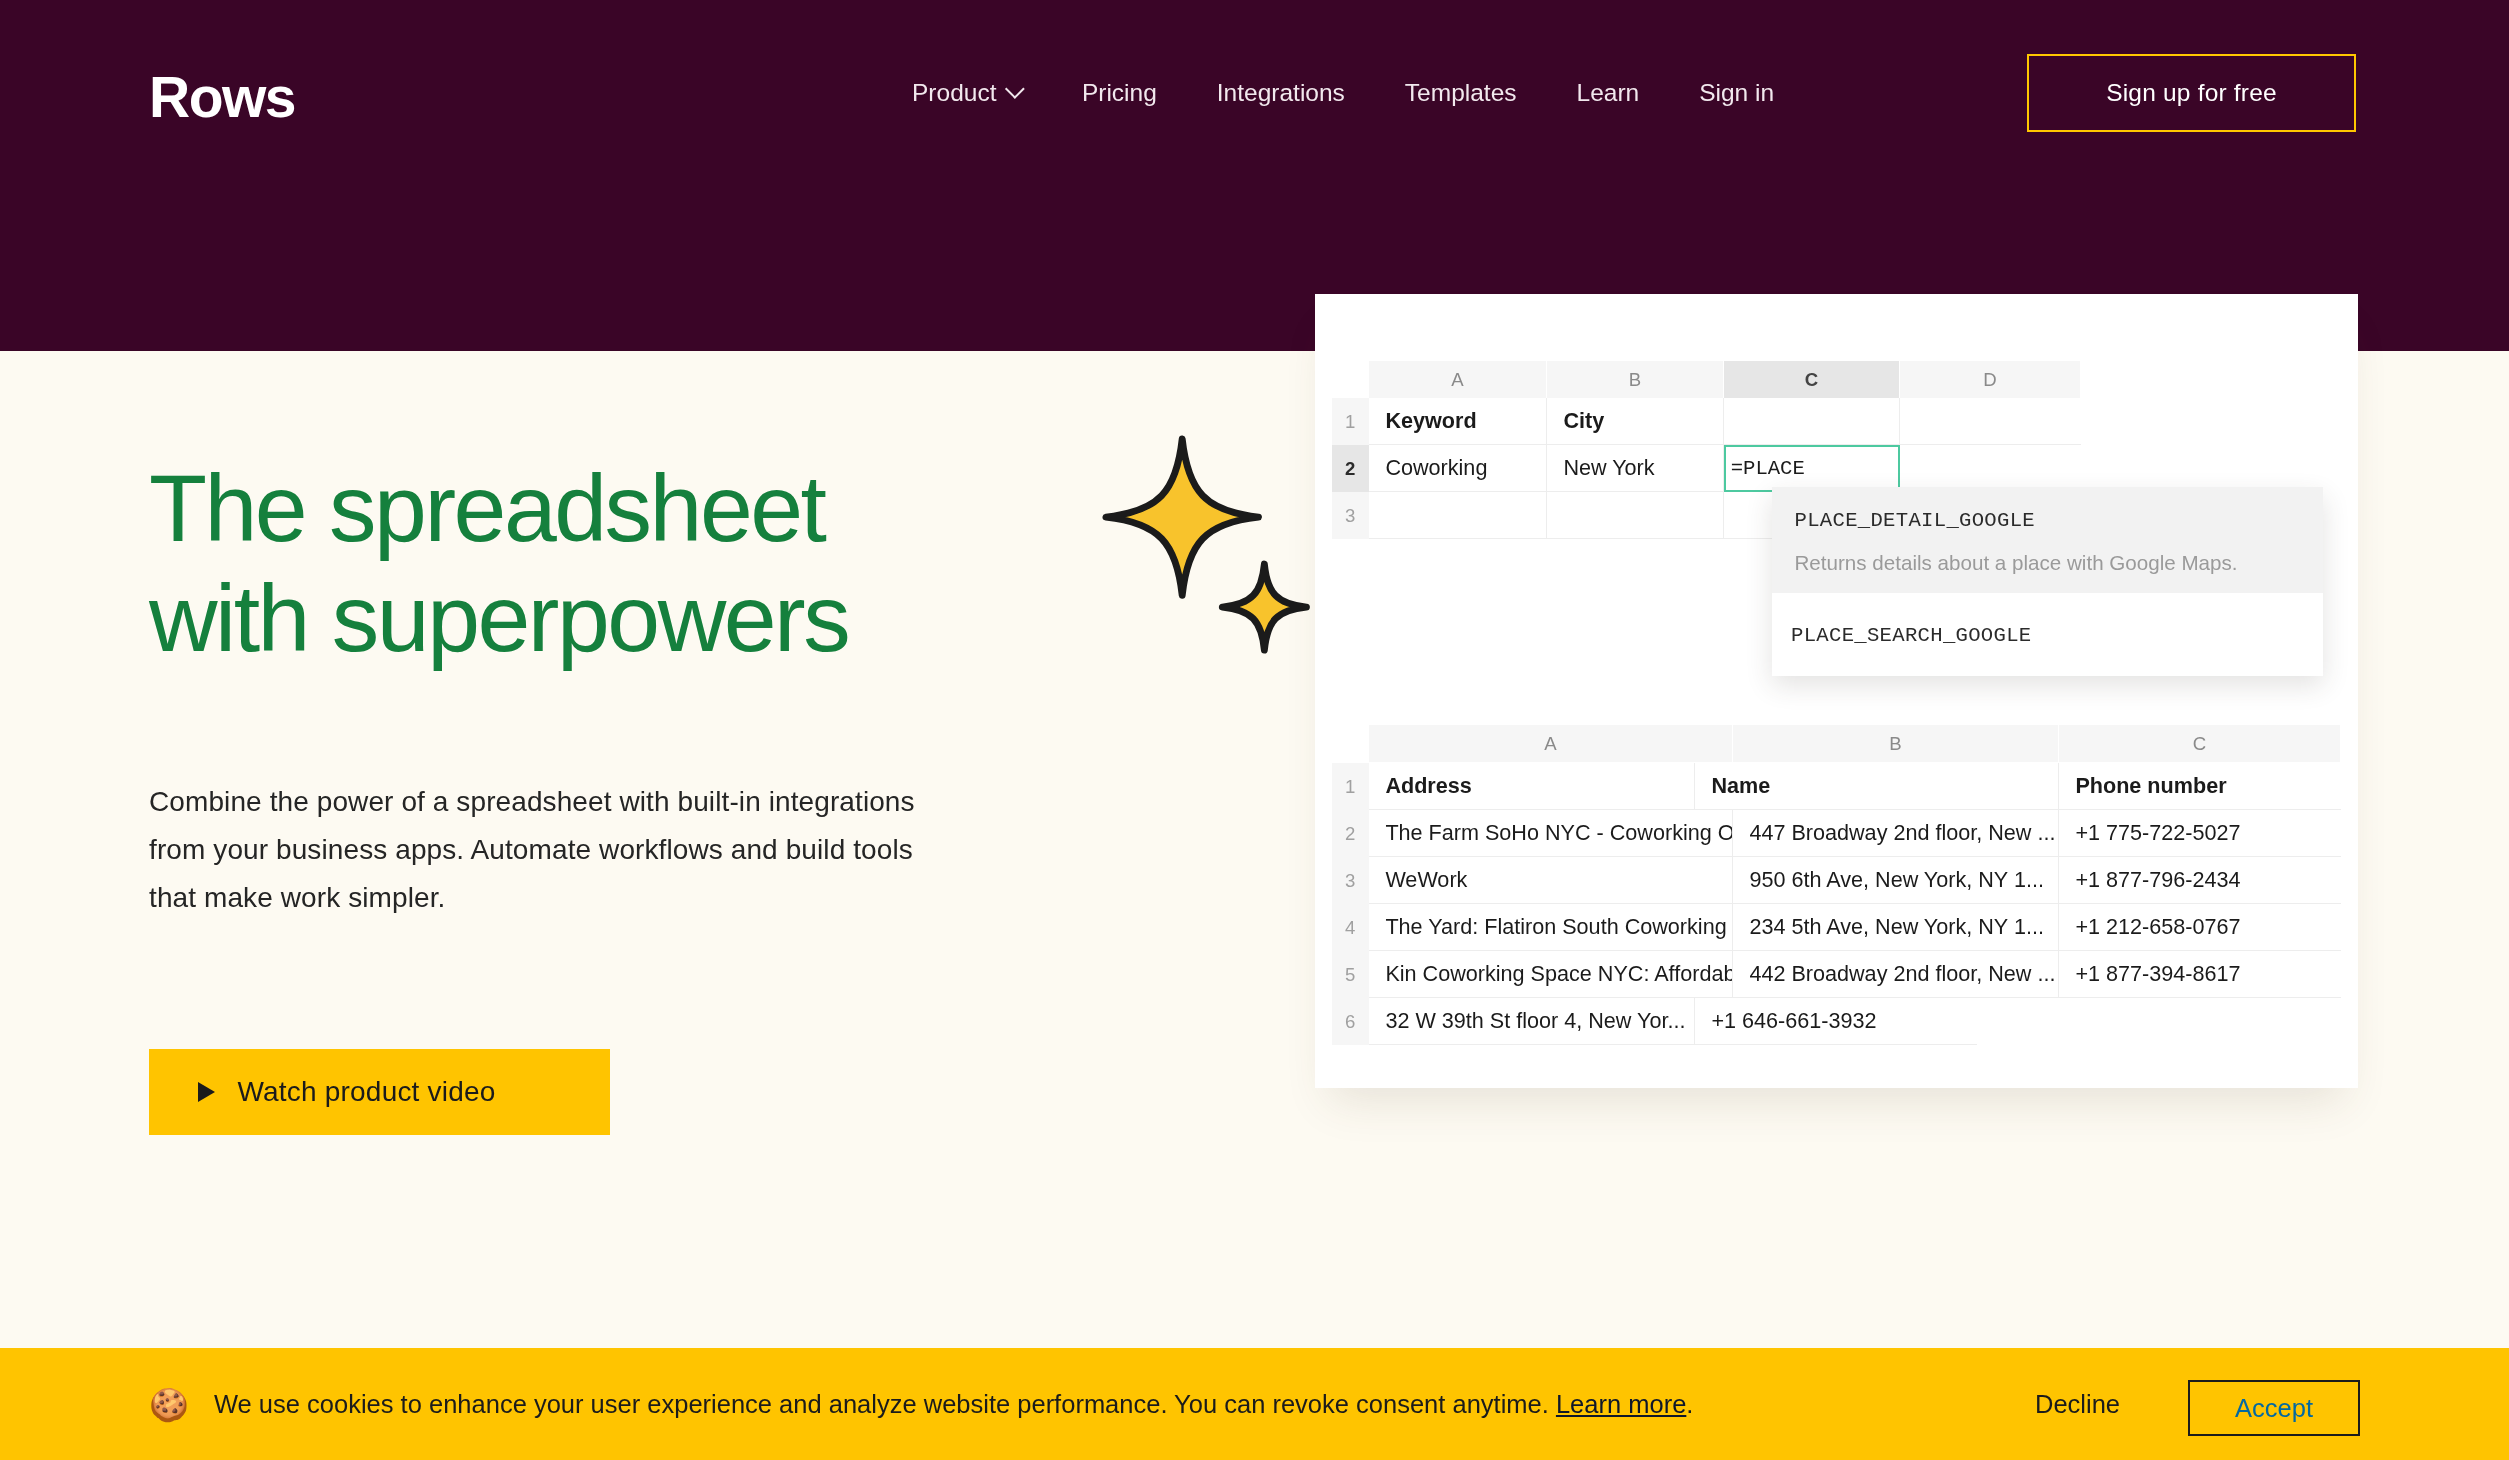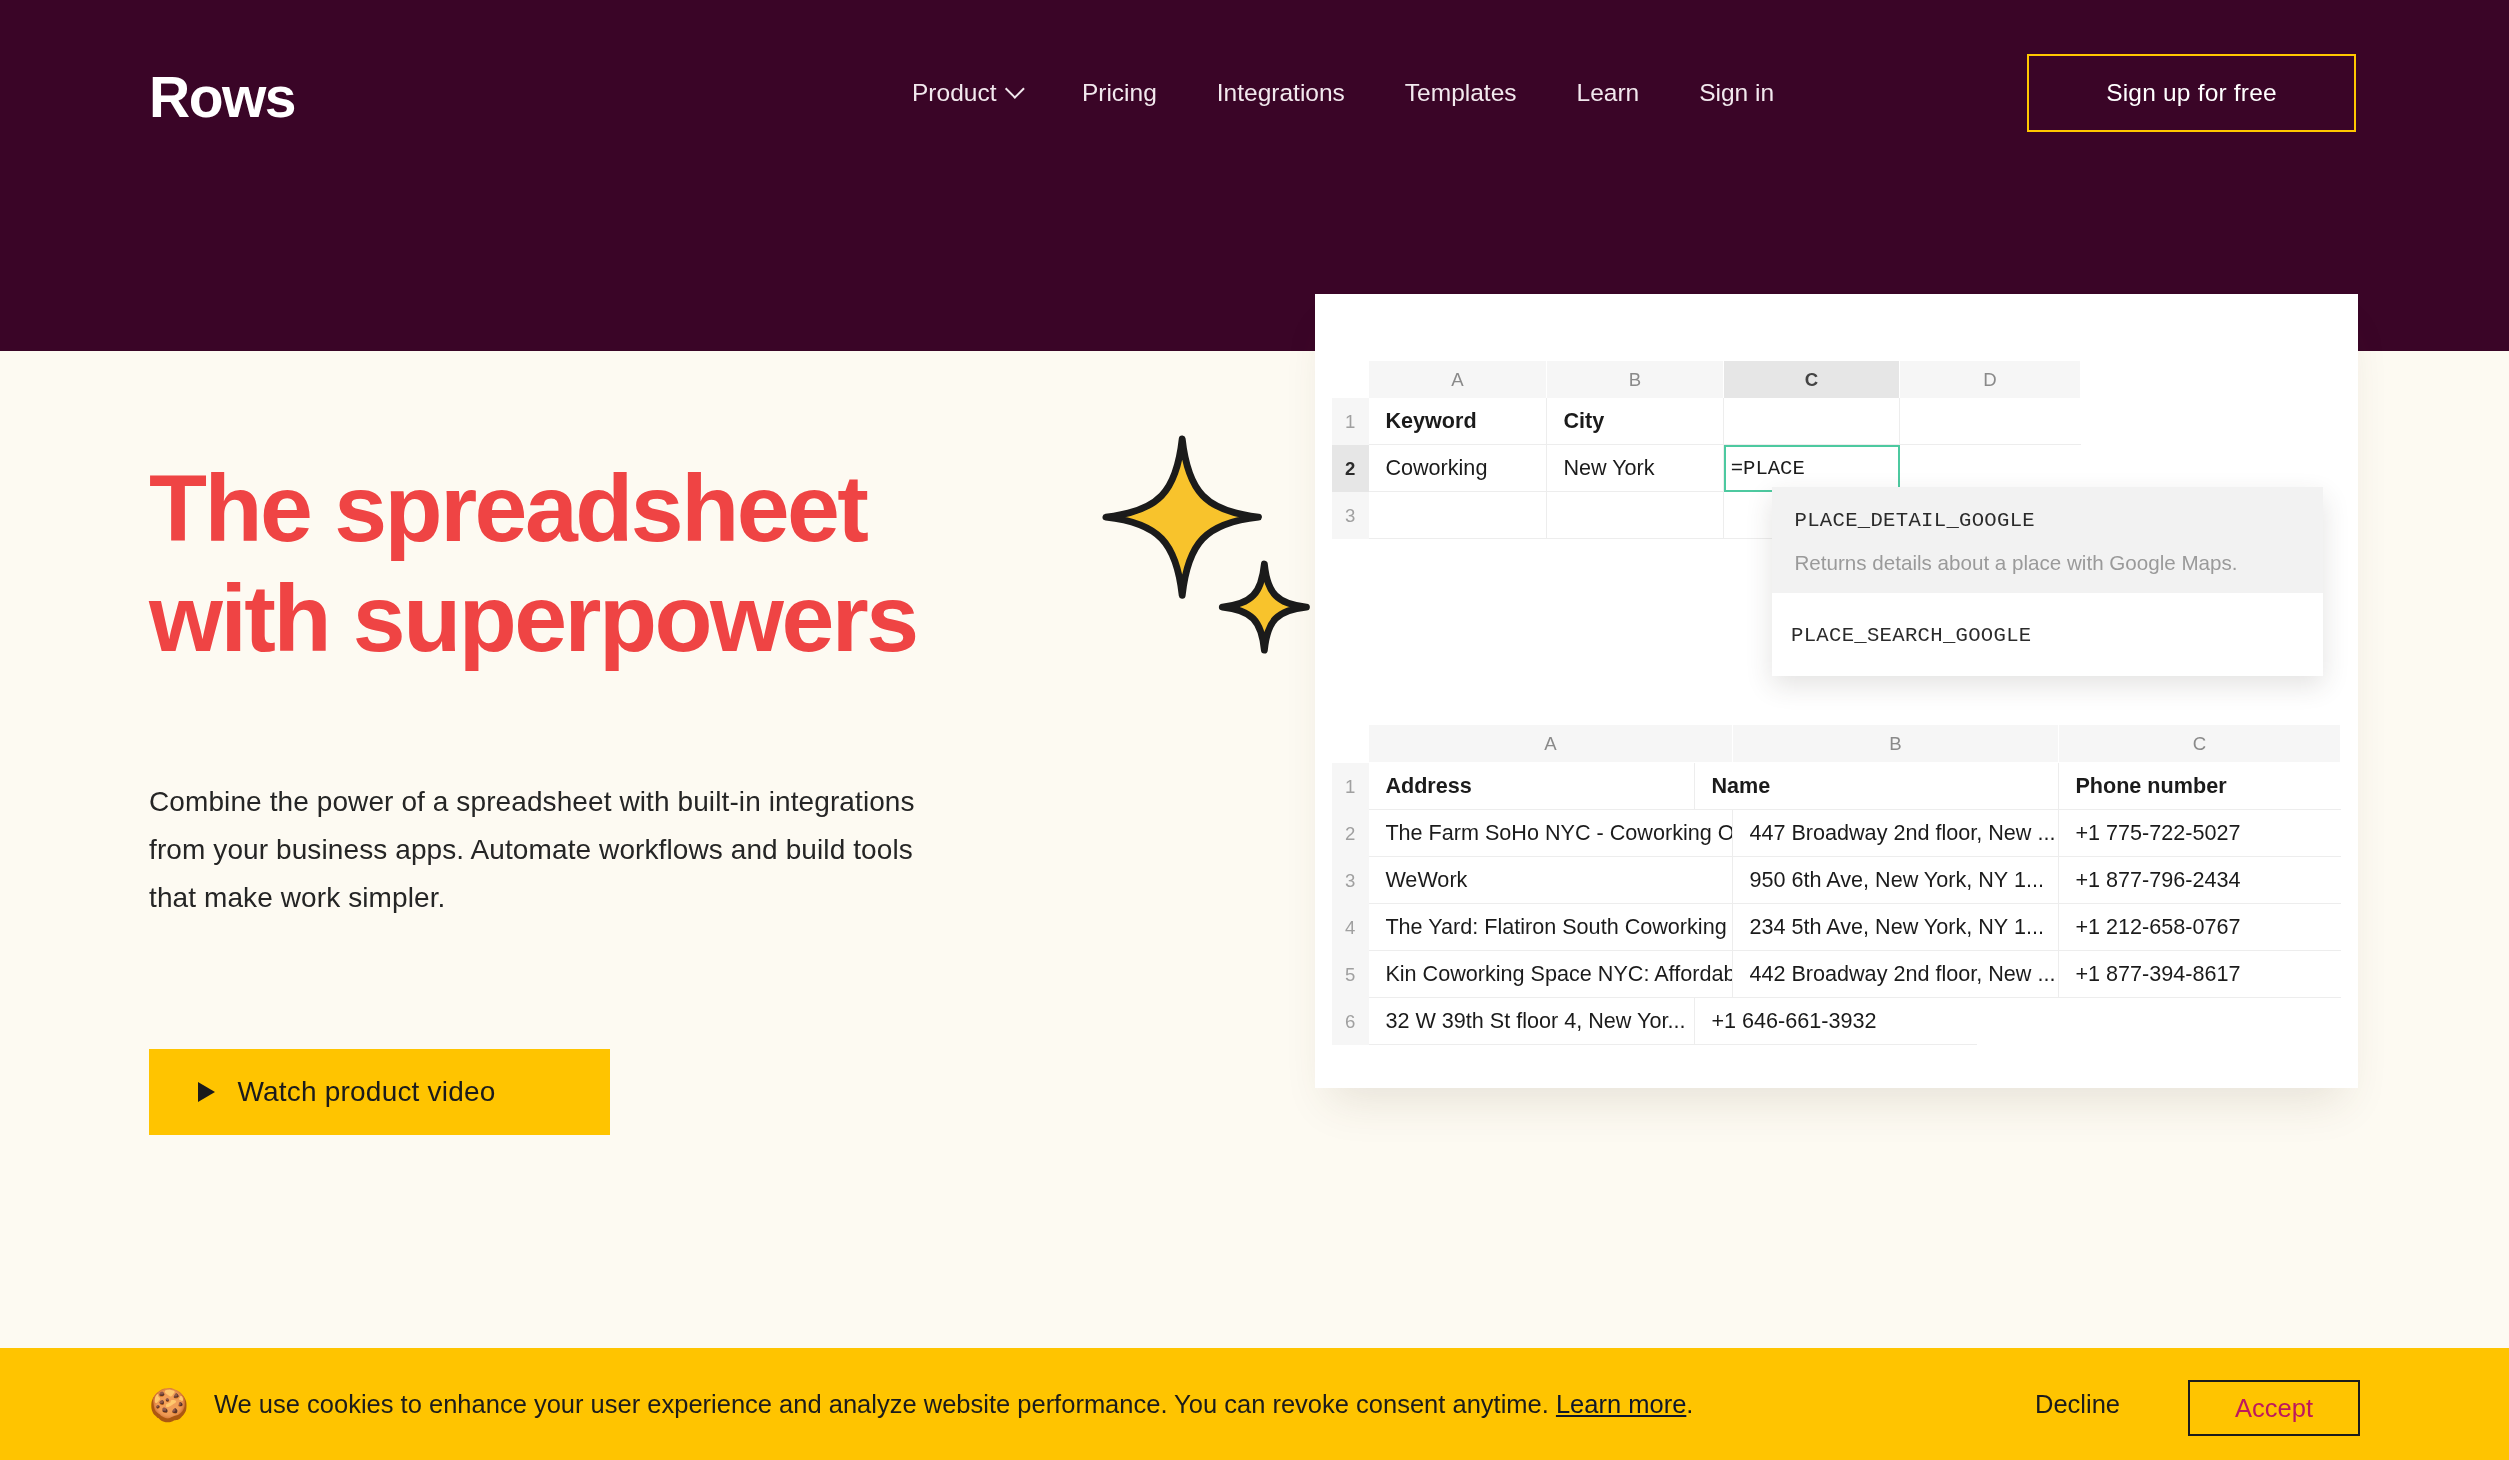--- a/index.html
+++ b/index.html
@@ -42,21 +42,21 @@
     position: absolute; left: 2027px; top: 54px;
     width: 329px; height: 78px;
     border: 2.9px solid #FFC700; background: transparent;
     color: #FFFFFF; font-size: 24.5px; font-family: "Liberation Sans", sans-serif;
     cursor: pointer; letter-spacing: 0.2px;
   }
 
   
   .hero-title {
     position: absolute; left: 149px; top: 453px;
-    font-size: 95px; font-weight: 700; color: #ef4444;
+    font-size: 95px; font-weight: 400; color: #15803d;
     line-height: 1.16; letter-spacing: -2.5px; width: 1225px;
   }
   .hero-para {
     position: absolute; left: 149px; top: 778px;
     font-size: 28px; color: #252525; line-height: 1.72;
     width: 804px; letter-spacing: 0.1px;
   }
   .watch-btn {
     position: absolute; left: 149px; top: 1049px;
     width: 461px; height: 86px; background: #FFC400;
@@ -139,21 +139,21 @@
   .cookie-link { color: #0f172a; text-decoration: underline; cursor: pointer; text-align: right; }
   .decline-btn {
     position: absolute; left: 2035px; background: none; border: none;
     font-size: 25.5px; color: #1B1B1B; cursor: pointer;
     font-family: "Liberation Sans", sans-serif;
   }
   .accept-btn {
     position: absolute; left: 2188px; top: 32px;
     width: 172px; height: 56px;
     background: transparent; border: 2px solid #1B1B1B;
-    font-size: 25.5px; color: #be185d; cursor: pointer;
+    font-size: 25.5px; color: #0369a1; cursor: pointer;
     font-family: "Liberation Sans", sans-serif;
   }
 </style>
 </head>
 <body>
 
 <div class="page">
 
   <div class="header">
     <div class="logo">Rows</div>

